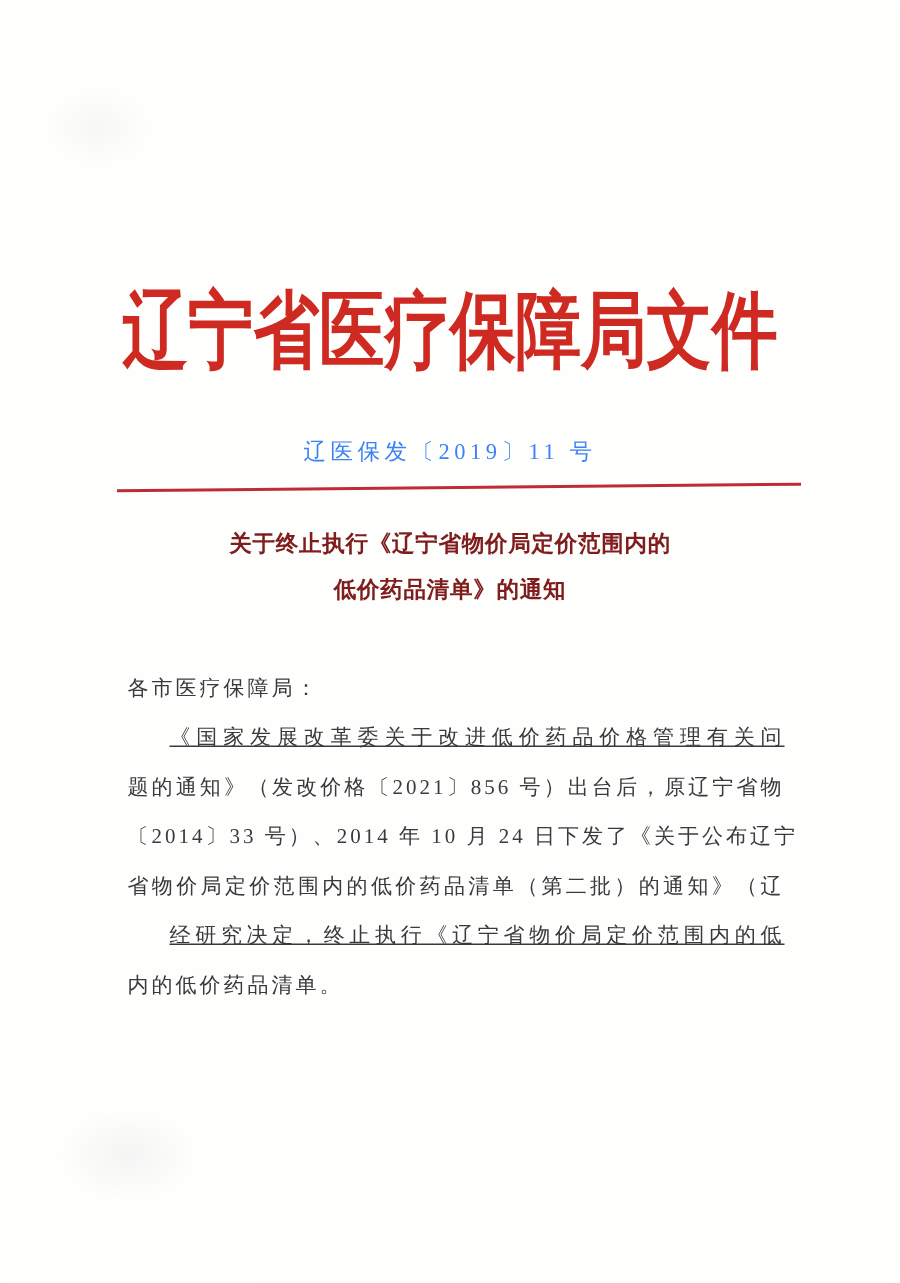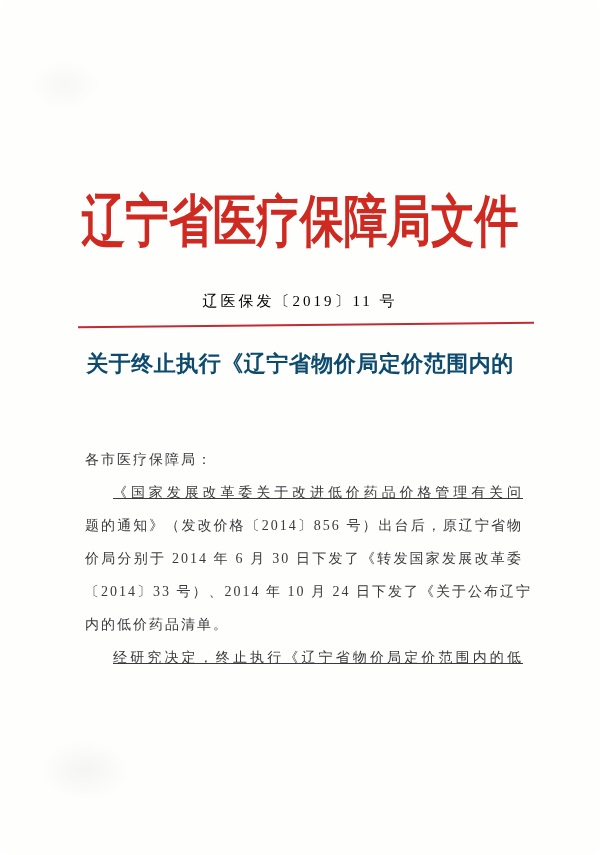--- a/index.html
+++ b/index.html
@@ -52,44 +52,44 @@
   }
 
   .doc-number {
     position: absolute;
     top: 292px;
     left: 0;
     width: 100%;
     text-align: center;
     font-size: 15px;
     letter-spacing: 3px;
-    color: #000000;
+    color: #3b82f6;
   }
 
   .red-divider {
     position: absolute;
     top: 324px;
     left: 78px;
     width: 456px;
     height: 2px;
     background: var(--divider-red, #c02b34);
     transform: rotate(-0.55deg);
     transform-origin: 50% 50%;
   }
 
   .doc-title {
     position: absolute;
     top: 348px;
     left: 0;
     width: 100%;
     text-align: center;
     font-weight: bold;
-    font-size: 22px;
+    font-size: 15px;
     line-height: 31px;
-    color: #0c4a6e;
+    color: #7f1d1d;
     letter-spacing: 0.5px;
   }
 
   .doc-body {
     position: absolute;
     top: 443px;
     left: 85px;
     width: 438px;
     font-size: 14px;
     line-height: 33px;
@@ -115,25 +115,26 @@
 <div class="page" style="--header-red: #cf2a21; --divider-red: #c02b34; --text-color: #3a3a3e;">
 
   <div class="header-title">辽宁省医疗保障局文件</div>
 
   <div class="doc-number">辽医保发〔2019〕11 号</div>
 
   <div class="red-divider"></div>
 
   <div class="doc-title">
     <div>关于终止执行《辽宁省物价局定价范围内的</div>
+    <div>低价药品清单》的通知</div>
   </div>
 
   <div class="doc-body" id="doc-body">
       <div class="line flush">各市医疗保障局：</div>
       <div class="line indent">《国家发展改革委关于改进低价药品价格管理有关问</div>
-      <div class="line">题的通知》（发改价格〔2014〕856 号）出台后，原辽宁省物</div>
-      <div class="line">价局分别于 2014 年 6 月 30 日下发了《转发国家发展改革委</div>
+      <div class="line">题的通知》（发改价格〔2021〕856 号）出台后，原辽宁省物</div>
       <div class="line">〔2014〕33 号）、2014 年 10 月 24 日下发了《关于公布辽宁</div>
+      <div class="line">省物价局定价范围内的低价药品清单（第二批）的通知》（辽</div>
+      <div class="line indent">经研究决定，终止执行《辽宁省物价局定价范围内的低</div>
       <div class="line flush">内的低价药品清单。</div>
-      <div class="line indent">经研究决定，终止执行《辽宁省物价局定价范围内的低</div>
     </div>
 
 </div>
 
 </body></html>

